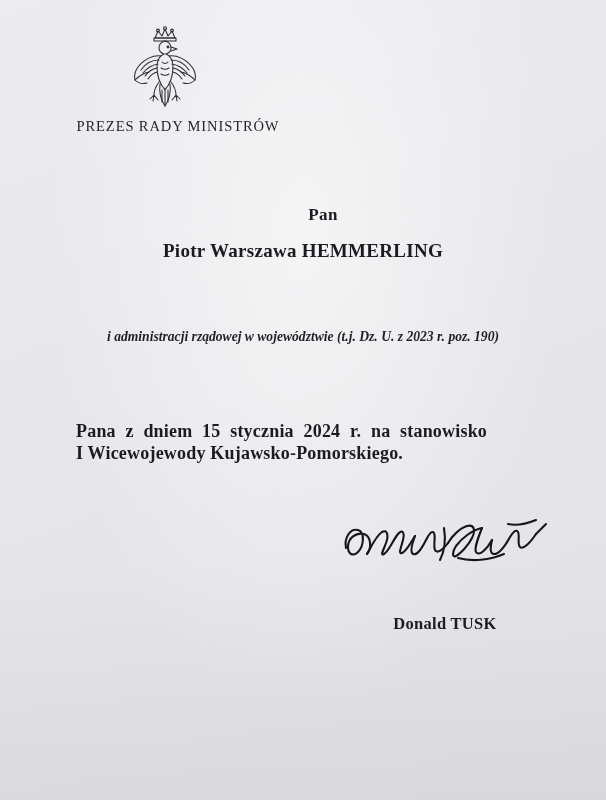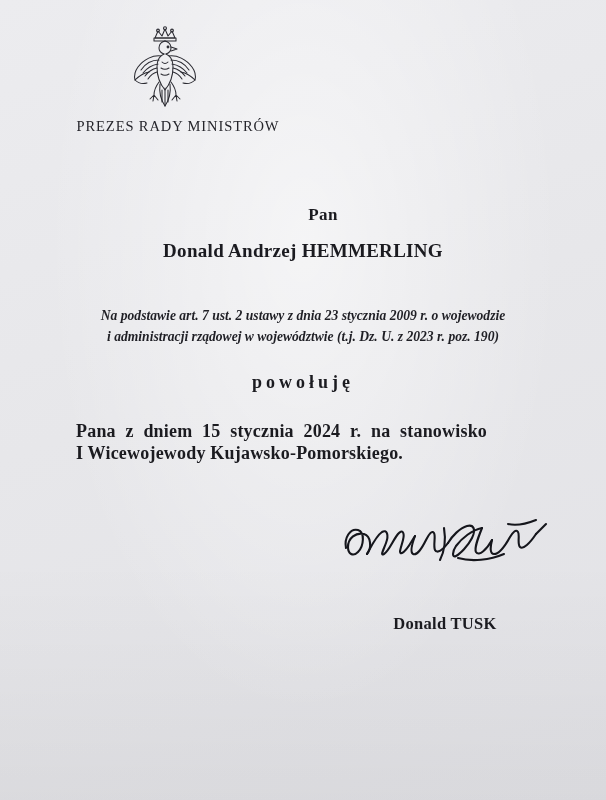--- a/index.html
+++ b/index.html
@@ -215,28 +215,27 @@
           <path d="M33 46 C36 48 38 48 41 46"></path>
           <path d="M33 52 C36 54 38 54 41 52"></path>
         </g>
       </svg>
     </div>
 
     <div class="office-title">PREZES RADY MINISTRÓW</div>
 
 
     <div class="addressee-title">Pan</div>
-    <div class="addressee-name">Donald Andrzej HEMMERLING</div>
+    <div class="addressee-name">Piotr Warszawa HEMMERLING</div>
 
     <div class="legal-basis">
-      <span>Na podstawie art. 7 ust. 2 ustawy z dnia 23 stycznia 2009 r. o wojewodzie</span><br>
+      <br>
       <span>i administracji rządowej w województwie (t.j. Dz. U. z 2023 r. poz. 190)</span>
     </div>
 
-    <div class="verb">powołuję</div>
 
     <div class="body-line-1">Pana z dniem 15 stycznia 2024 r. na stanowisko</div>
     <div class="body-line-2">I Wicewojewody Kujawsko-Pomorskiego.</div>
 
     <div class="signature-mark">
       <svg viewBox="0 0 210 58" width="210" height="58" aria-hidden="true">
         <g fill="none" stroke="#15161c" stroke-width="2.1" stroke-linecap="round" stroke-linejoin="round">
           <path d="M6 32 C4 22 10 12 18 14 C25 16 24 30 18 36 C13 41 8 38 8 31 C8 22 16 16 24 18 C31 20 32 32 27 38"></path>
           <path d="M27 38 C31 31 36 20 42 16 C47 13 49 19 46 27 C43 35 40 40 44 38 C49 35 53 24 58 18 C62 13 65 16 63 24 C61 32 58 38 62 37 C67 35 71 26 75 20"></path>
           <path d="M75 20 C72 28 70 36 73 38 C77 40 82 32 86 24 C89 18 92 14 94 17 C96 20 93 30 95 34 C97 38 103 34 108 27"></path>

